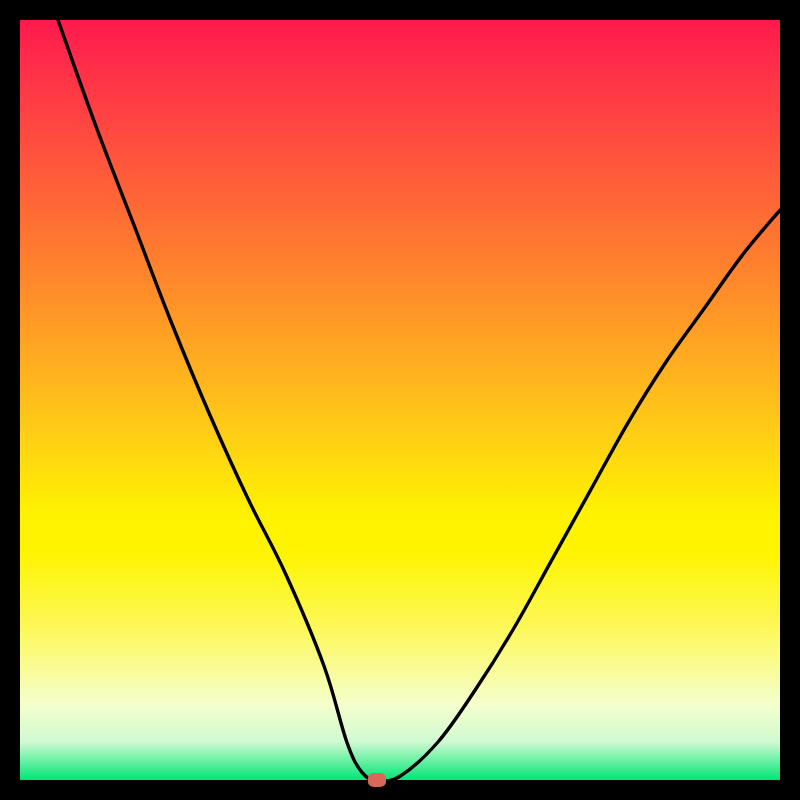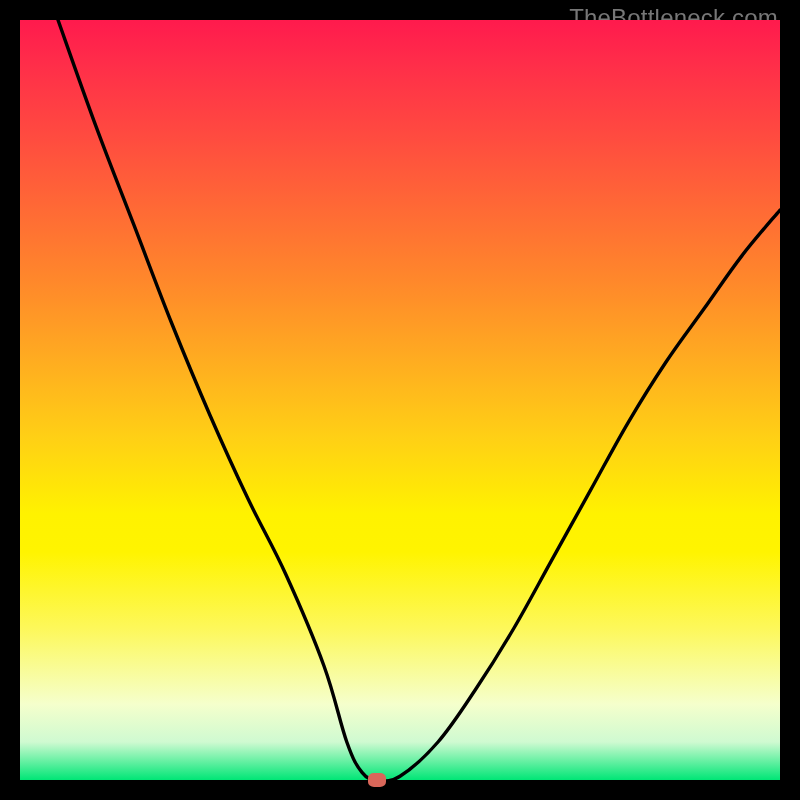--- a/index.html
+++ b/index.html
@@ -58,21 +58,20 @@
     height: 14px;
     border-radius: 6px / 5px;
     background: #d9675a;
     transform: translate(-50%, -50%);
   }
 </style>
 </head>
 <body>
 
 <div class="outer">
-  <div class="watermark">TheBottleneck.com</div>
 
   <div class="plot-area">
     <svg class="curve" viewBox="0 0 760 760" preserveAspectRatio="none">
       <path id="curve-path" fill="none" stroke="#000" stroke-width="3.4" stroke-linejoin="round" stroke-linecap="round" d="M 38.00 0.00 C 44.84 19.15, 62.32 69.46, 76.00 106.40 C 89.68 143.34, 100.32 169.63, 114.00 205.20 C 127.68 240.77, 138.32 269.80, 152.00 304.00 C 165.68 338.20, 176.32 363.74, 190.00 395.20 C 203.68 426.66, 214.32 450.07, 228.00 478.80 C 241.68 507.53, 252.32 524.70, 266.00 554.80 C 279.68 584.90, 293.06 615.90, 304.00 646.00 C 314.94 676.10, 319.96 702.85, 326.80 722.00 C 333.64 741.15, 336.53 745.56, 342.00 752.40 C 347.47 759.24, 350.36 759.32, 357.20 760.00 C 364.04 760.68, 369.06 763.04, 380.00 756.20 C 390.94 749.36, 404.32 737.73, 418.00 722.00 C 431.68 706.27, 442.32 689.32, 456.00 668.80 C 469.68 648.28, 480.32 631.26, 494.00 608.00 C 507.68 584.74, 518.32 564.22, 532.00 539.60 C 545.68 514.98, 556.32 495.82, 570.00 471.20 C 583.68 446.58, 594.32 426.06, 608.00 402.80 C 621.68 379.54, 632.32 362.52, 646.00 342.00 C 659.68 321.48, 670.32 307.95, 684.00 288.80 C 697.68 269.65, 708.32 253.38, 722.00 235.60 C 735.68 217.82, 753.16 198.21, 760.00 190.00"></path>
     </svg>
     <div id="marker" class="marker" style="left: 357.2px; top: 760px;"></div>
   </div>
 </div>
 
 </body></html>

